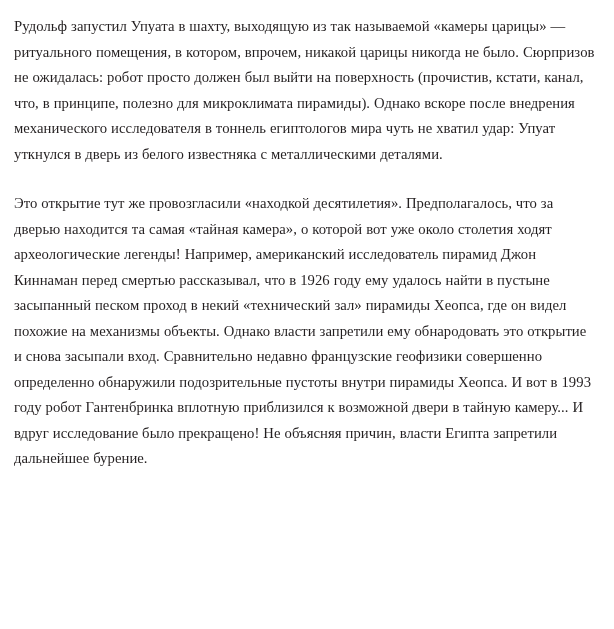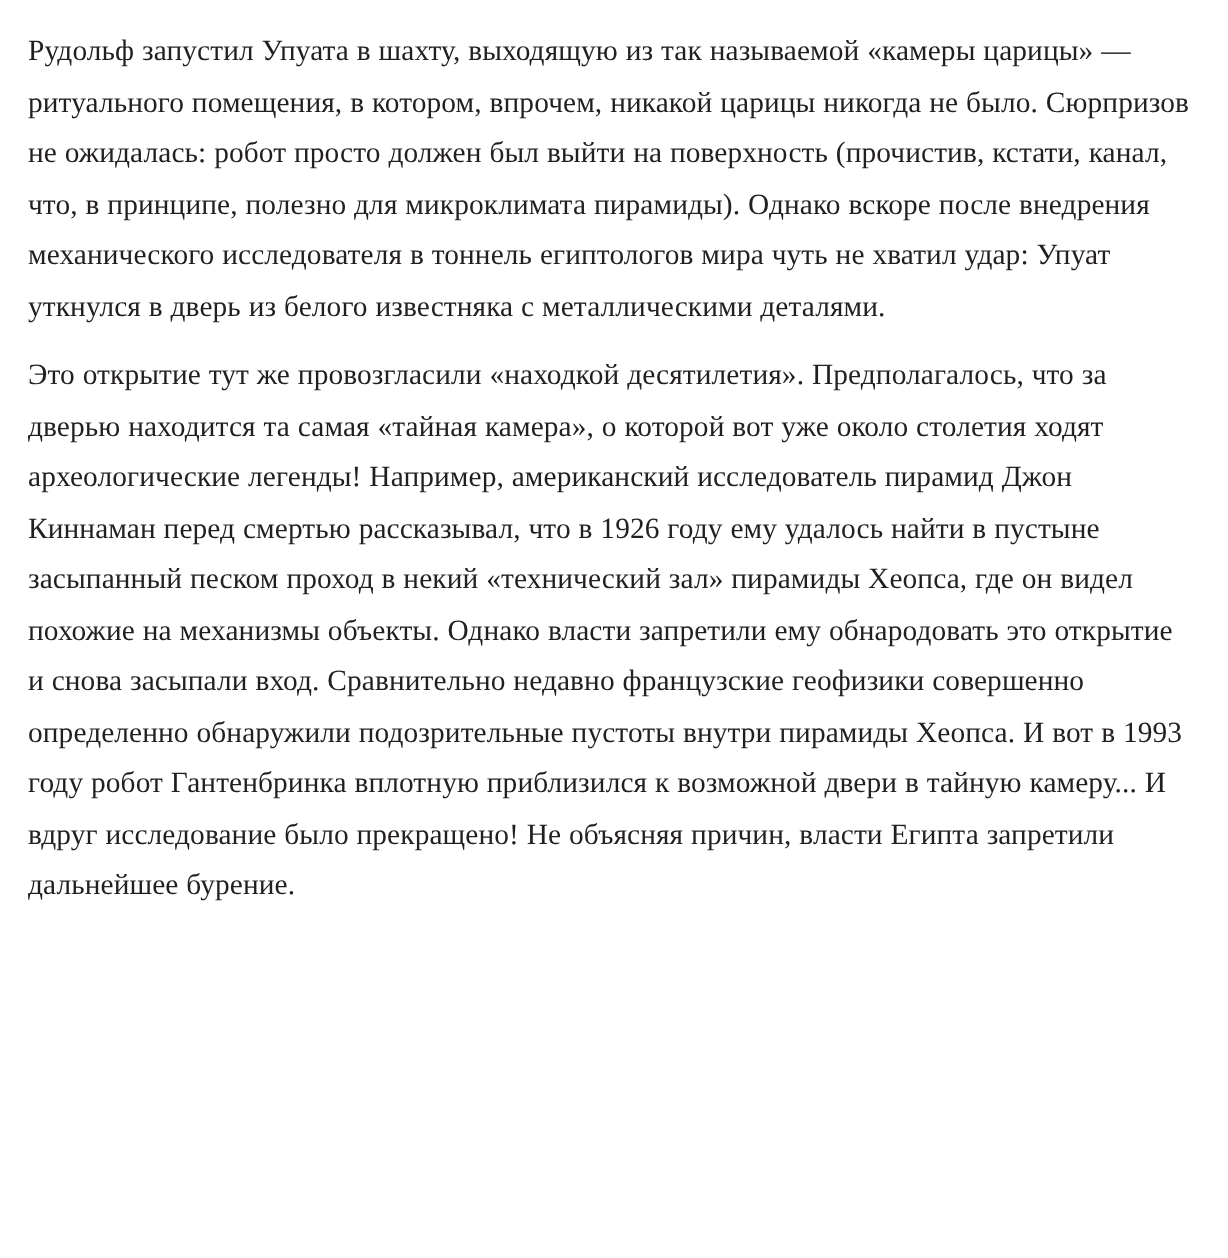--- a/index.html
+++ b/index.html
@@ -27,21 +27,21 @@
   p.para {
     margin: 0;
     font-size: 14.7px;
     line-height: 25.5px;
     text-align: left;
     letter-spacing: 0.05px;
     color: #231f20;
     word-spacing: 0.2px;
   }
   p.para + p.para {
-    margin-top: 9px;
+    margin-top: 24px;
   }
 </style>
 </head>
 <body>
 
 <div class="page">
   <div class="article">
     <p class="para">Рудольф запустил Упуата в шахту, выходящую из так называемой «камеры царицы» — ритуального помещения, в котором, впрочем, никакой царицы никогда не было. Сюрпризов не ожидалась: робот просто должен был выйти на поверхность (прочистив, кстати, канал, что, в принципе, полезно для микроклимата пирамиды). Однако вскоре после внедрения механического исследователя в тоннель египтологов мира чуть не хватил удар: Упуат уткнулся в дверь из белого известняка с металлическими деталями.</p>
     <p class="para">Это открытие тут же провозгласили «находкой десятилетия». Предполагалось, что за дверью находится та самая «тайная камера», о которой вот уже около столетия ходят археологические легенды! Например, американский исследователь пирамид Джон Киннаман перед смертью рассказывал, что в 1926 году ему удалось найти в пустыне засыпанный песком проход в некий «технический зал» пирамиды Хеопса, где он видел похожие на механизмы объекты. Однако власти запретили ему обнародовать это открытие и снова засыпали вход. Сравнительно недавно французские геофизики совершенно определенно обнаружили подозрительные пустоты внутри пирамиды Хеопса. И вот в 1993 году робот Гантенбринка вплотную приблизился к возможной двери в тайную камеру... И вдруг исследование было прекращено! Не объясняя причин, власти Египта запретили дальнейшее бурение.</p>
   </div>

